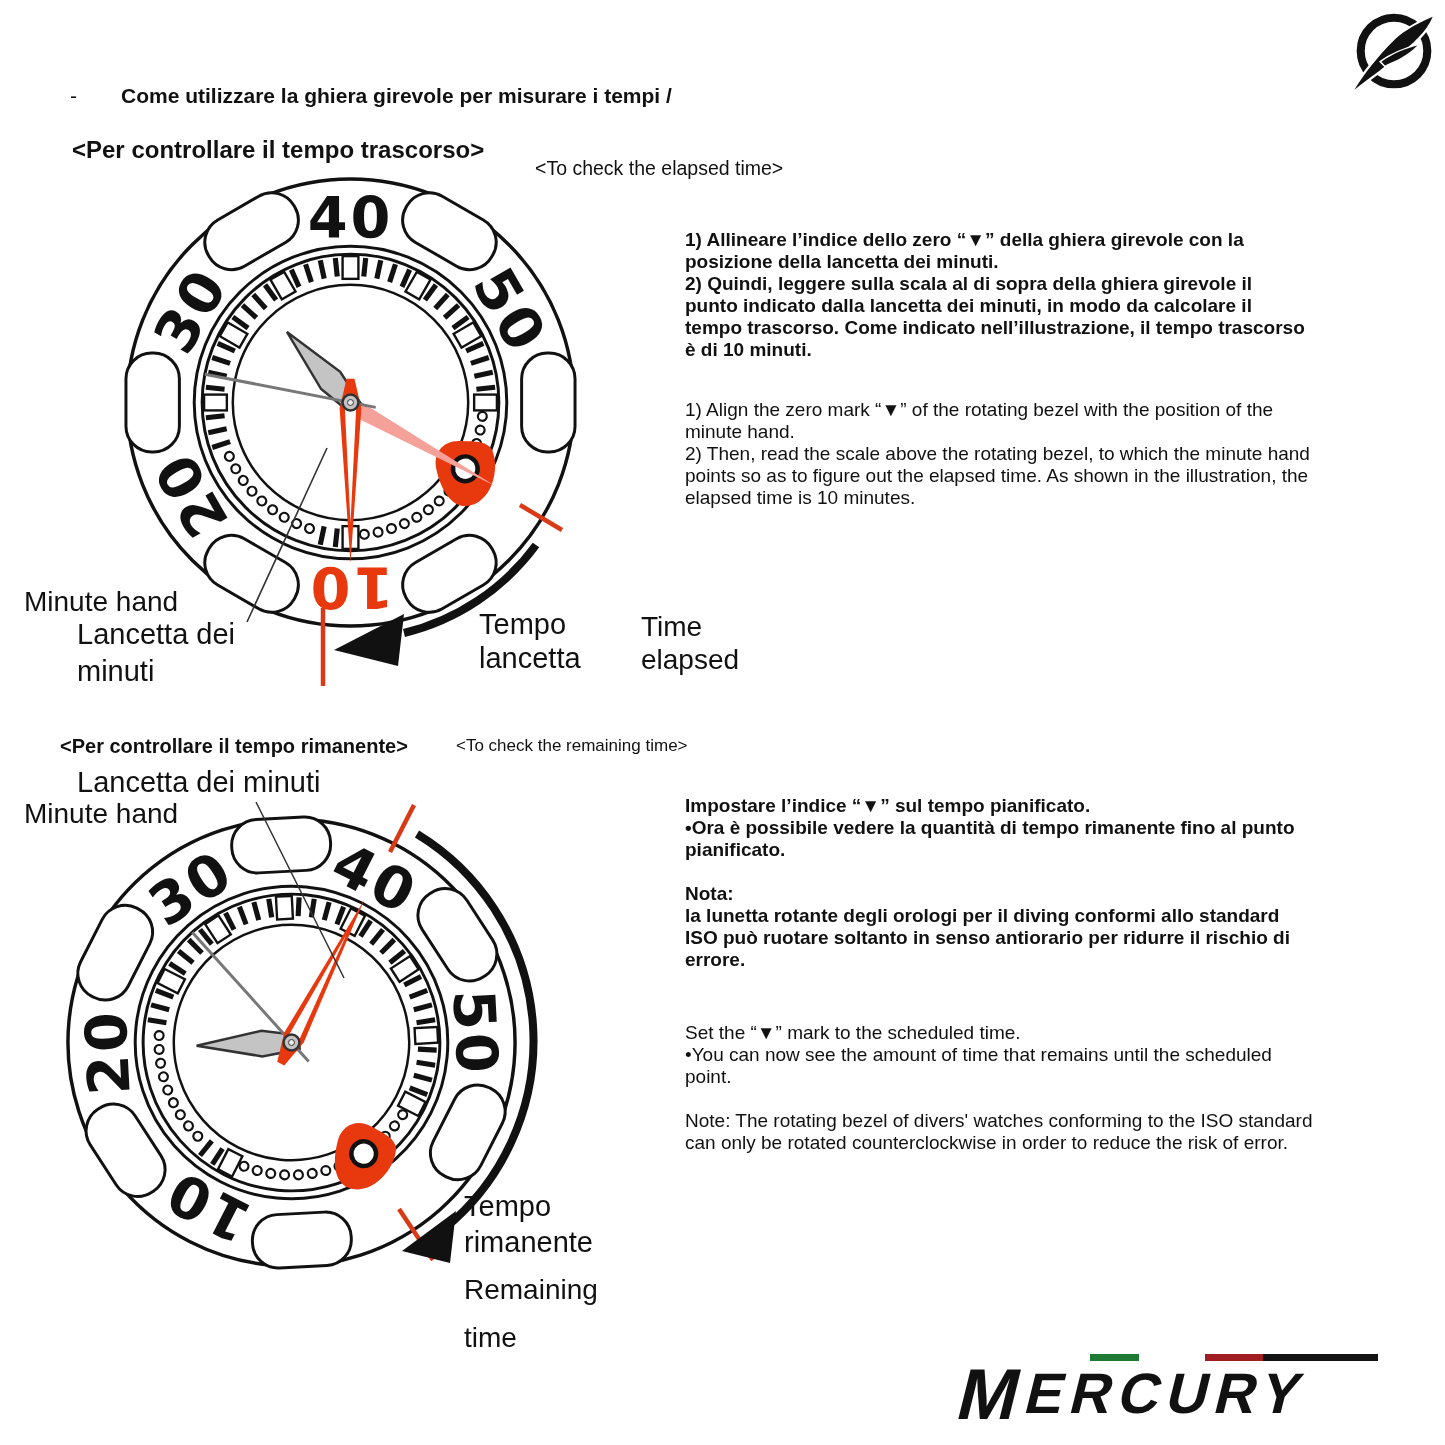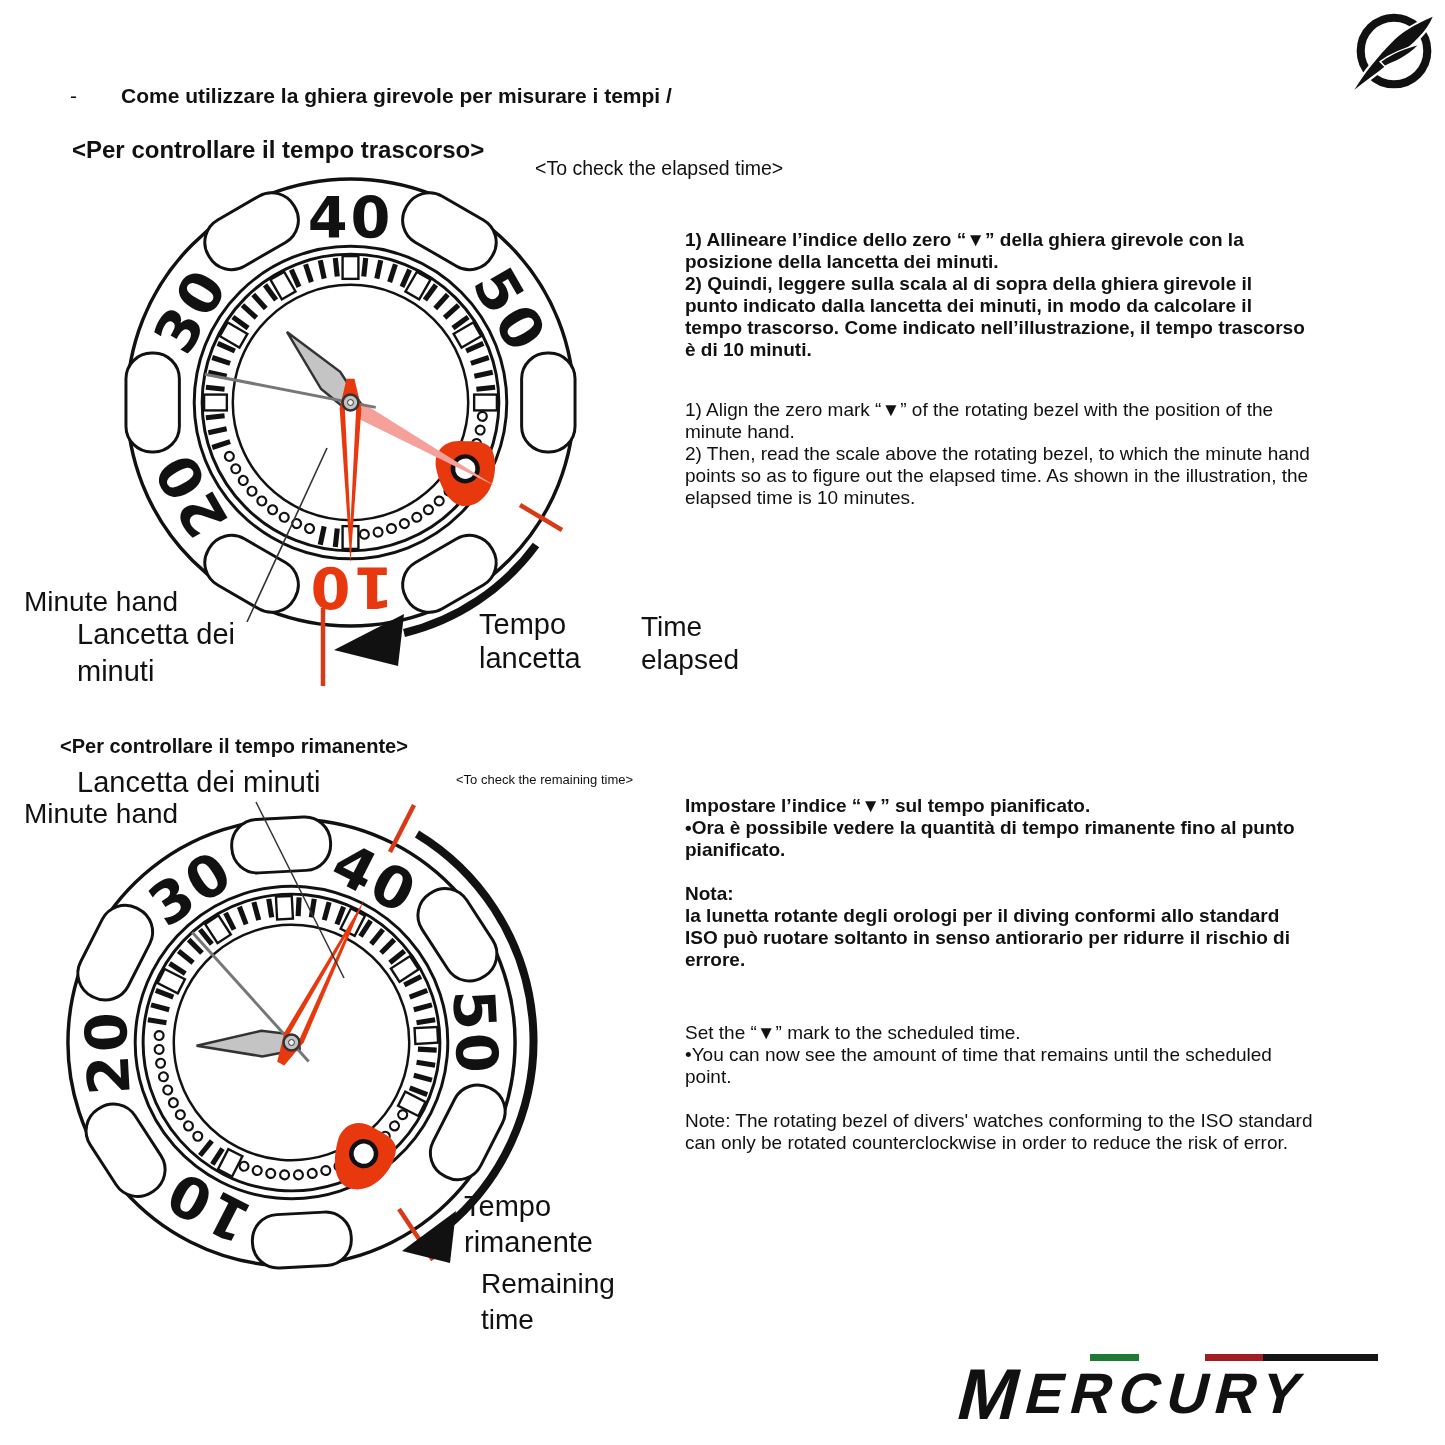--- a/index.html
+++ b/index.html
@@ -6,21 +6,21 @@
   #page{position:relative;width:1445px;height:1445px;background:#fff;overflow:hidden;
         font-family:"Liberation Sans",sans-serif;color:#111;}
   .abs{position:absolute;}
   .pre{white-space:pre-line;}
   
   #hdr{left:70px;top:84px;font-size:21px;display:flex;gap:10px;}
   #hdr .it{font-weight:bold;margin-left:34px;}
   #sec1-h{left:72px;top:136px;font-size:24px;font-weight:bold;}
   #sec1-h-en{left:535px;top:137px;font-size:19.5px;margin-top:20px;}
   #sec2-h{left:60px;top:735px;font-size:20px;font-weight:bold;text-align:center;}
-  #sec2-h-en{left:456px;top:736px;font-size:13px;margin-top:36px;}
+  #sec2-h-en{left:456px;top:736px;font-size:17px;}
   
   .col{left:685px;width:765px;font-size:19px;line-height:22px;}
   .colb{font-weight:bold;}
   
   .lblR{font-size:28px;}
   .lblB{font-size:29px;font-weight:normal;line-height:37px;}
   
   #mercury{left:952px;top:1338px;width:480px;height:95px;}
   #mercury .stripe{position:absolute;left:138px;top:16px;width:288px;height:7px;
      background:linear-gradient(90deg,#1f7a34 0 17%,#ffffff 17% 40%,#a01d22 40% 60%,#141414 60% 100%);}
@@ -497,21 +497,21 @@
 errore.</div>
   <div class="abs col pre" style="top:1022px">Set the “▼” mark to the scheduled time.
 •You can now see the amount of time that remains until the scheduled
 point.
 
 Note: The rotating bezel of divers' watches conforming to the ISO standard
 can only be rotated counterclockwise in order to reduce the risk of error.</div>
 
   <div class="abs lblB pre" style="left:464px;top:1188px;line-height:36px">Tempo
 rimanente</div>
-  <div class="abs lblR pre" style="left:481px;top:1266px;line-height:36px">Remaining
+  <div class="abs lblR pre" style="left:464px;top:1266px;line-height:48px">Remaining
 time</div>
 
   <svg class="abs" style="left:0;top:0;pointer-events:none" width="1445" height="1445" viewBox="0 0 1445 1445">
 
     <line x1="247" y1="622" x2="327" y2="448" stroke="#333" stroke-width="1.6"></line>
     <line x1="520" y1="505" x2="562" y2="530" stroke="#d93a16" stroke-width="4.5"></line>
     <line x1="323" y1="608" x2="323" y2="686" stroke="#d93a16" stroke-width="4.5"></line>
     <path d="M 536,545 A 232,232 0 0 1 404,633" fill="none" stroke="#111" stroke-width="8"></path>
     <polygon points="334,650 404,614 398,666" fill="#111"></polygon>
 

